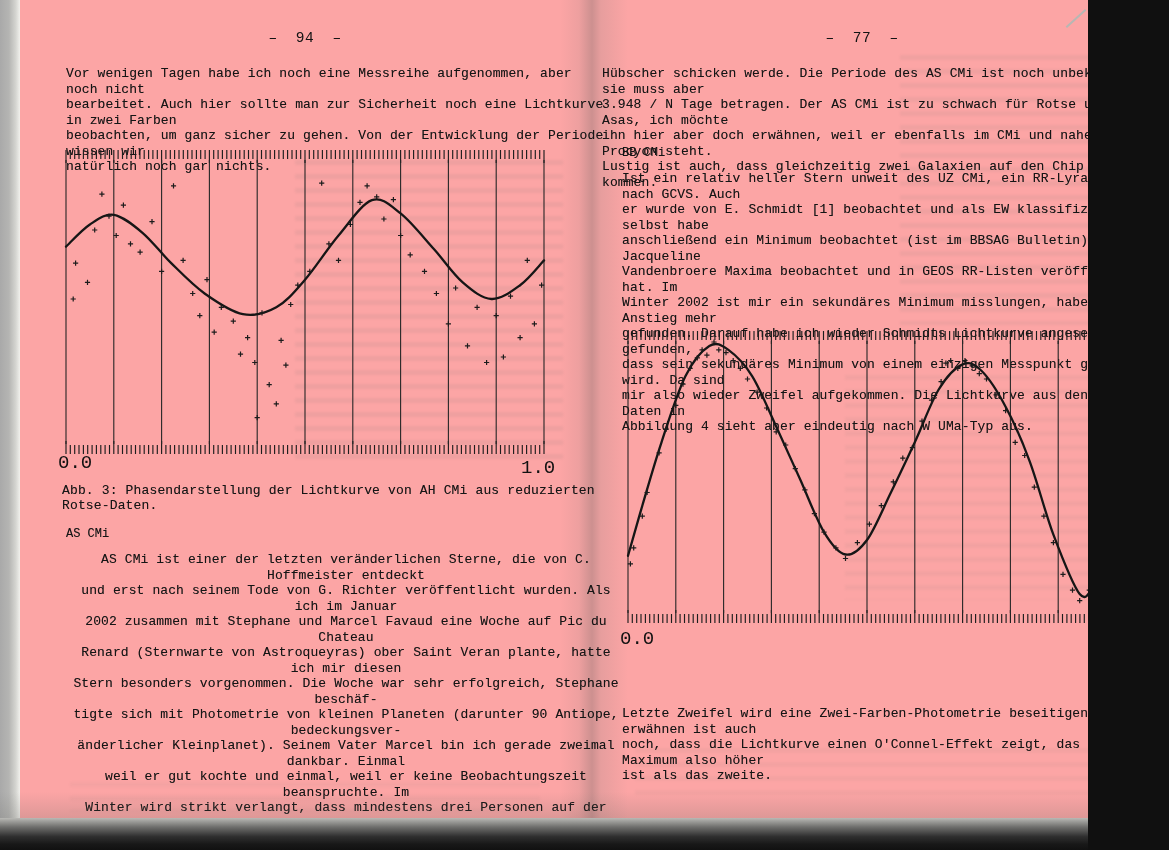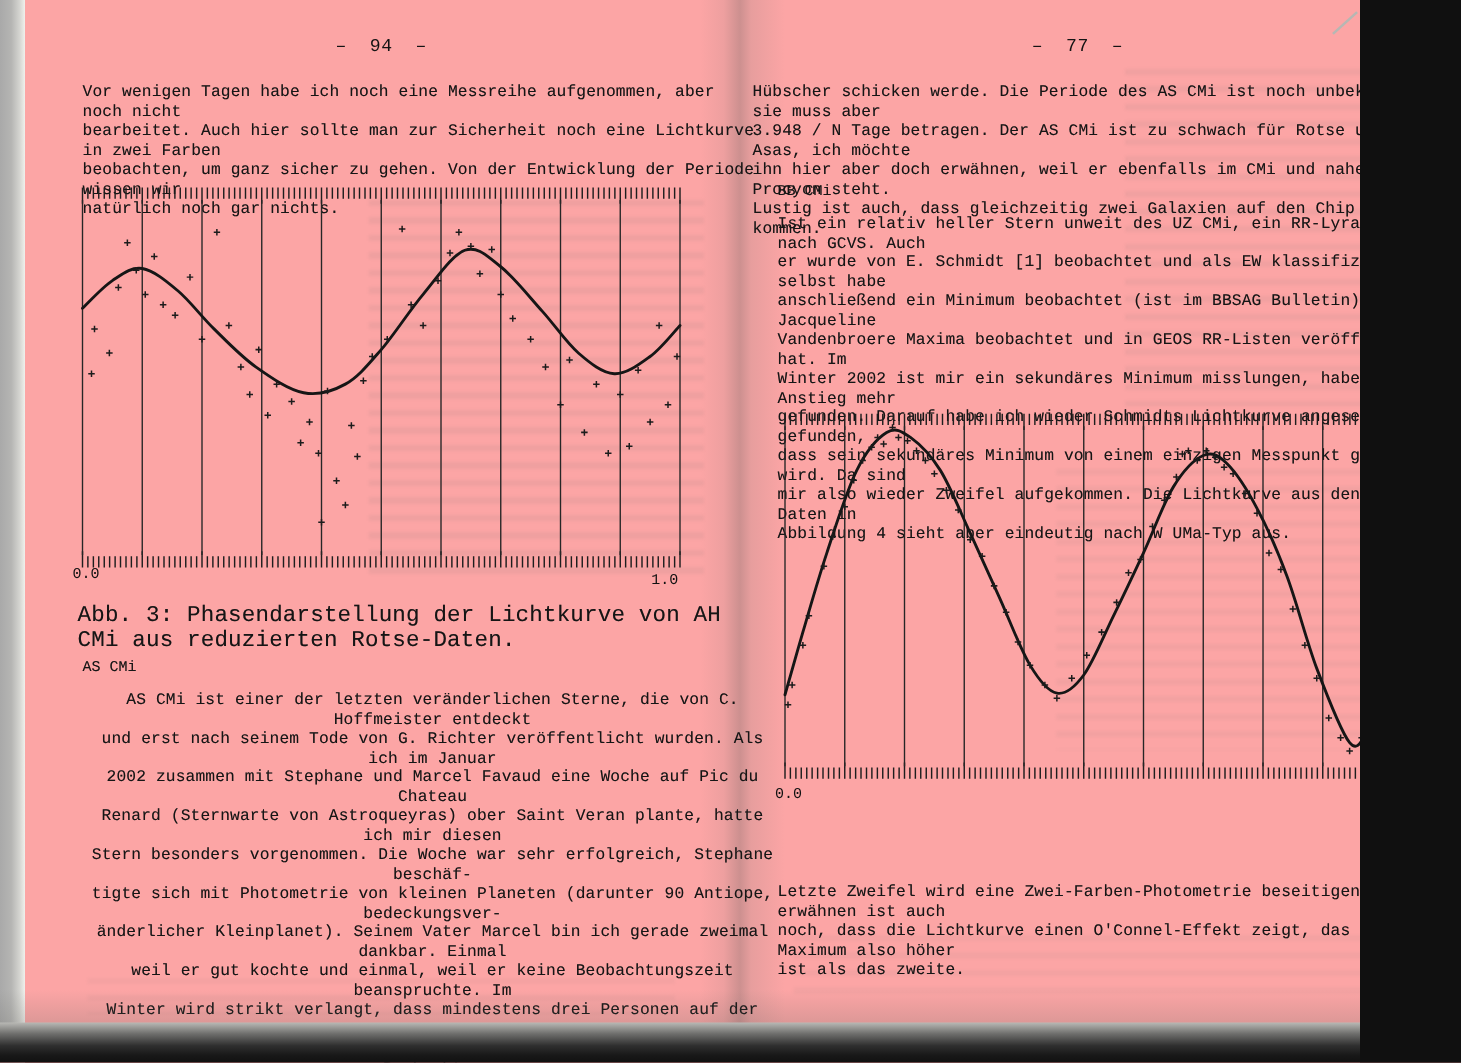--- a/index.html
+++ b/index.html
@@ -12,22 +12,22 @@
     color:#161616;
   }
   .abs{position:absolute;}
   .pageno{font-size:14.5px;color:#131313;text-align:center;word-spacing:9px;letter-spacing:.5px;}
   .body-text{
     font-size:13px;line-height:15.5px;color:#151515;
     white-space:pre-line;letter-spacing:.1px;
     text-shadow:0 0 .4px rgba(40,40,40,.45);
   }
   .heading{font-size:12px;color:#151515;text-shadow:0 0 .4px rgba(40,40,40,.45);}
-  .caption{font-size:18px;color:#151515;letter-spacing:.15px;text-shadow:0 0 .4px rgba(40,40,40,.45);}
-  .axlabel{font-size:12px;color:#111;font-weight:400;}
+  .caption{font-size:13px;color:#151515;letter-spacing:.15px;text-shadow:0 0 .4px rgba(40,40,40,.45);}
+  .axlabel{font-size:19px;color:#111;font-weight:400;}
   svg.phase-chart{display:block;}
   
   .edge-left{left:0;top:0;width:20px;height:850px;
     background:linear-gradient(90deg,#a9a9a9 0%,#b5b5b3 45%,#d4d4d0 78%,#f0f0ec 100%);}
   .gutter{left:560px;top:0;width:68px;height:850px;
     background:linear-gradient(90deg,rgba(110,110,108,0) 0%,rgba(110,110,108,.10) 28%,rgba(95,95,93,.30) 47%,rgba(120,120,118,.16) 60%,rgba(120,120,118,0) 100%);}
   .bottom-shadow{left:0;top:792px;width:1169px;height:28px;
     background:linear-gradient(180deg,rgba(100,100,95,0) 0%,rgba(100,100,95,.22) 100%);}
   .edge-bottom{left:0;top:818px;width:1169px;height:32px;
     background:linear-gradient(180deg,#b9b9b5 0%,#6f6f6d 28%,#2f2f2f 58%,#181818 82%,#111 100%);}

